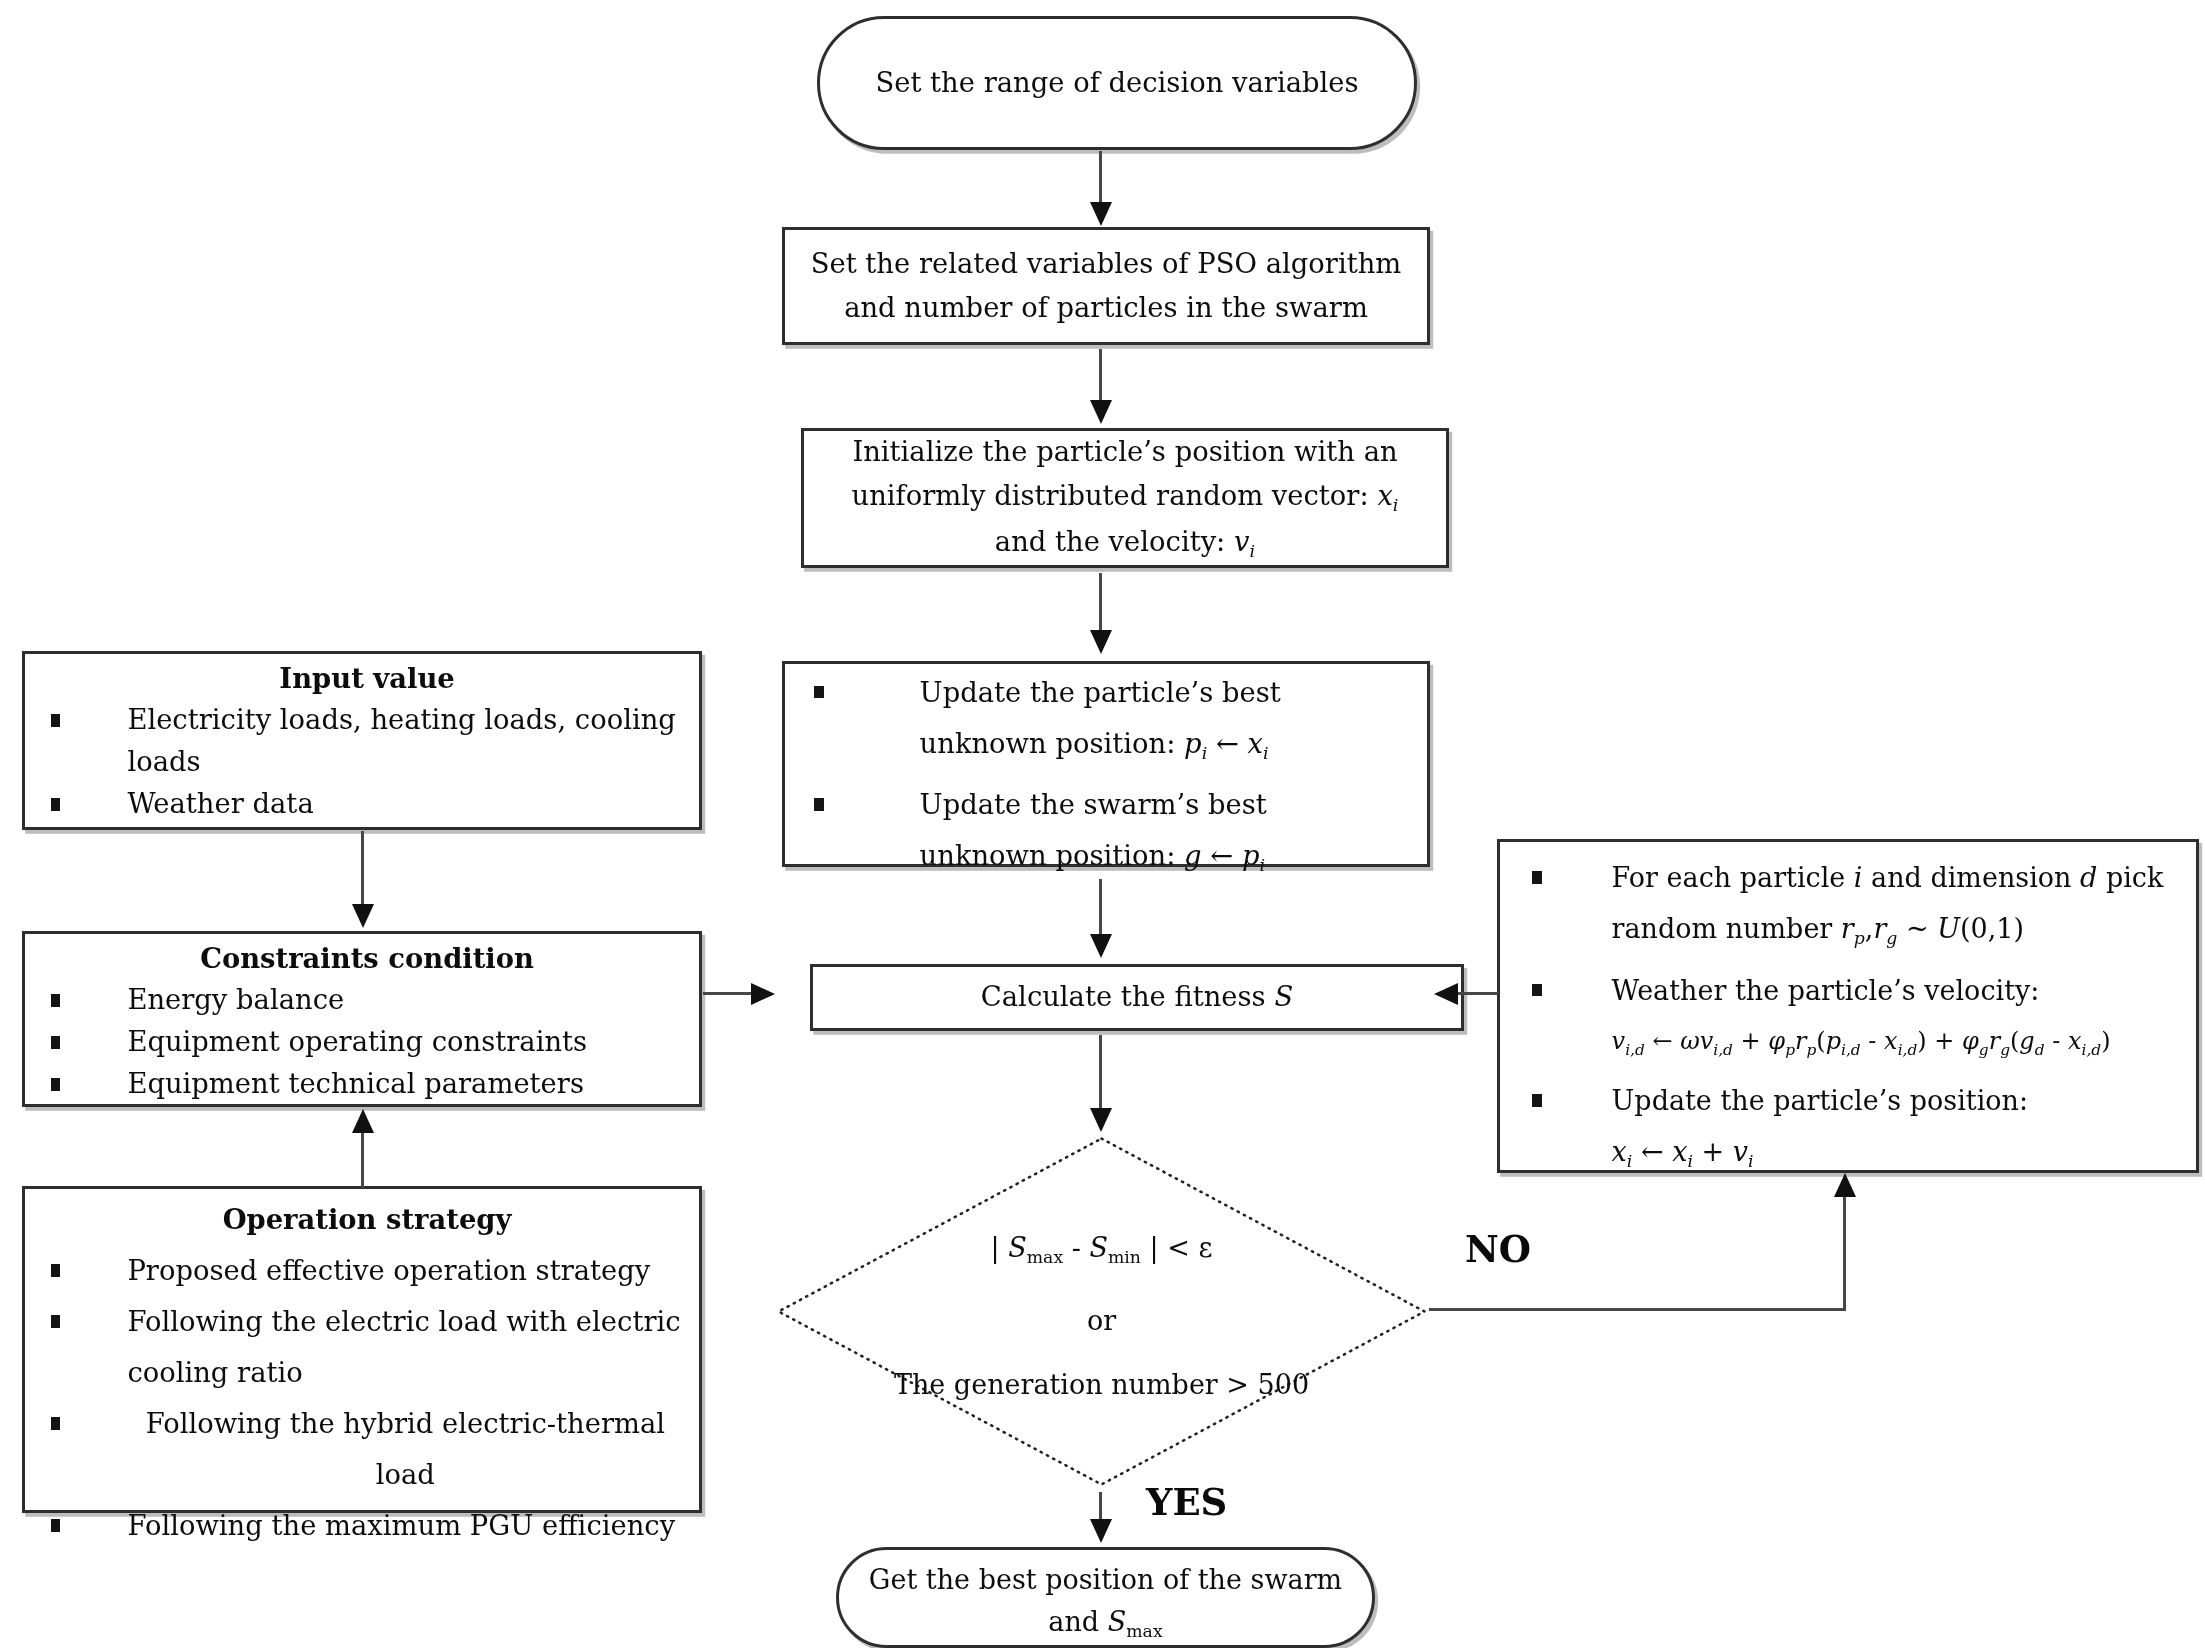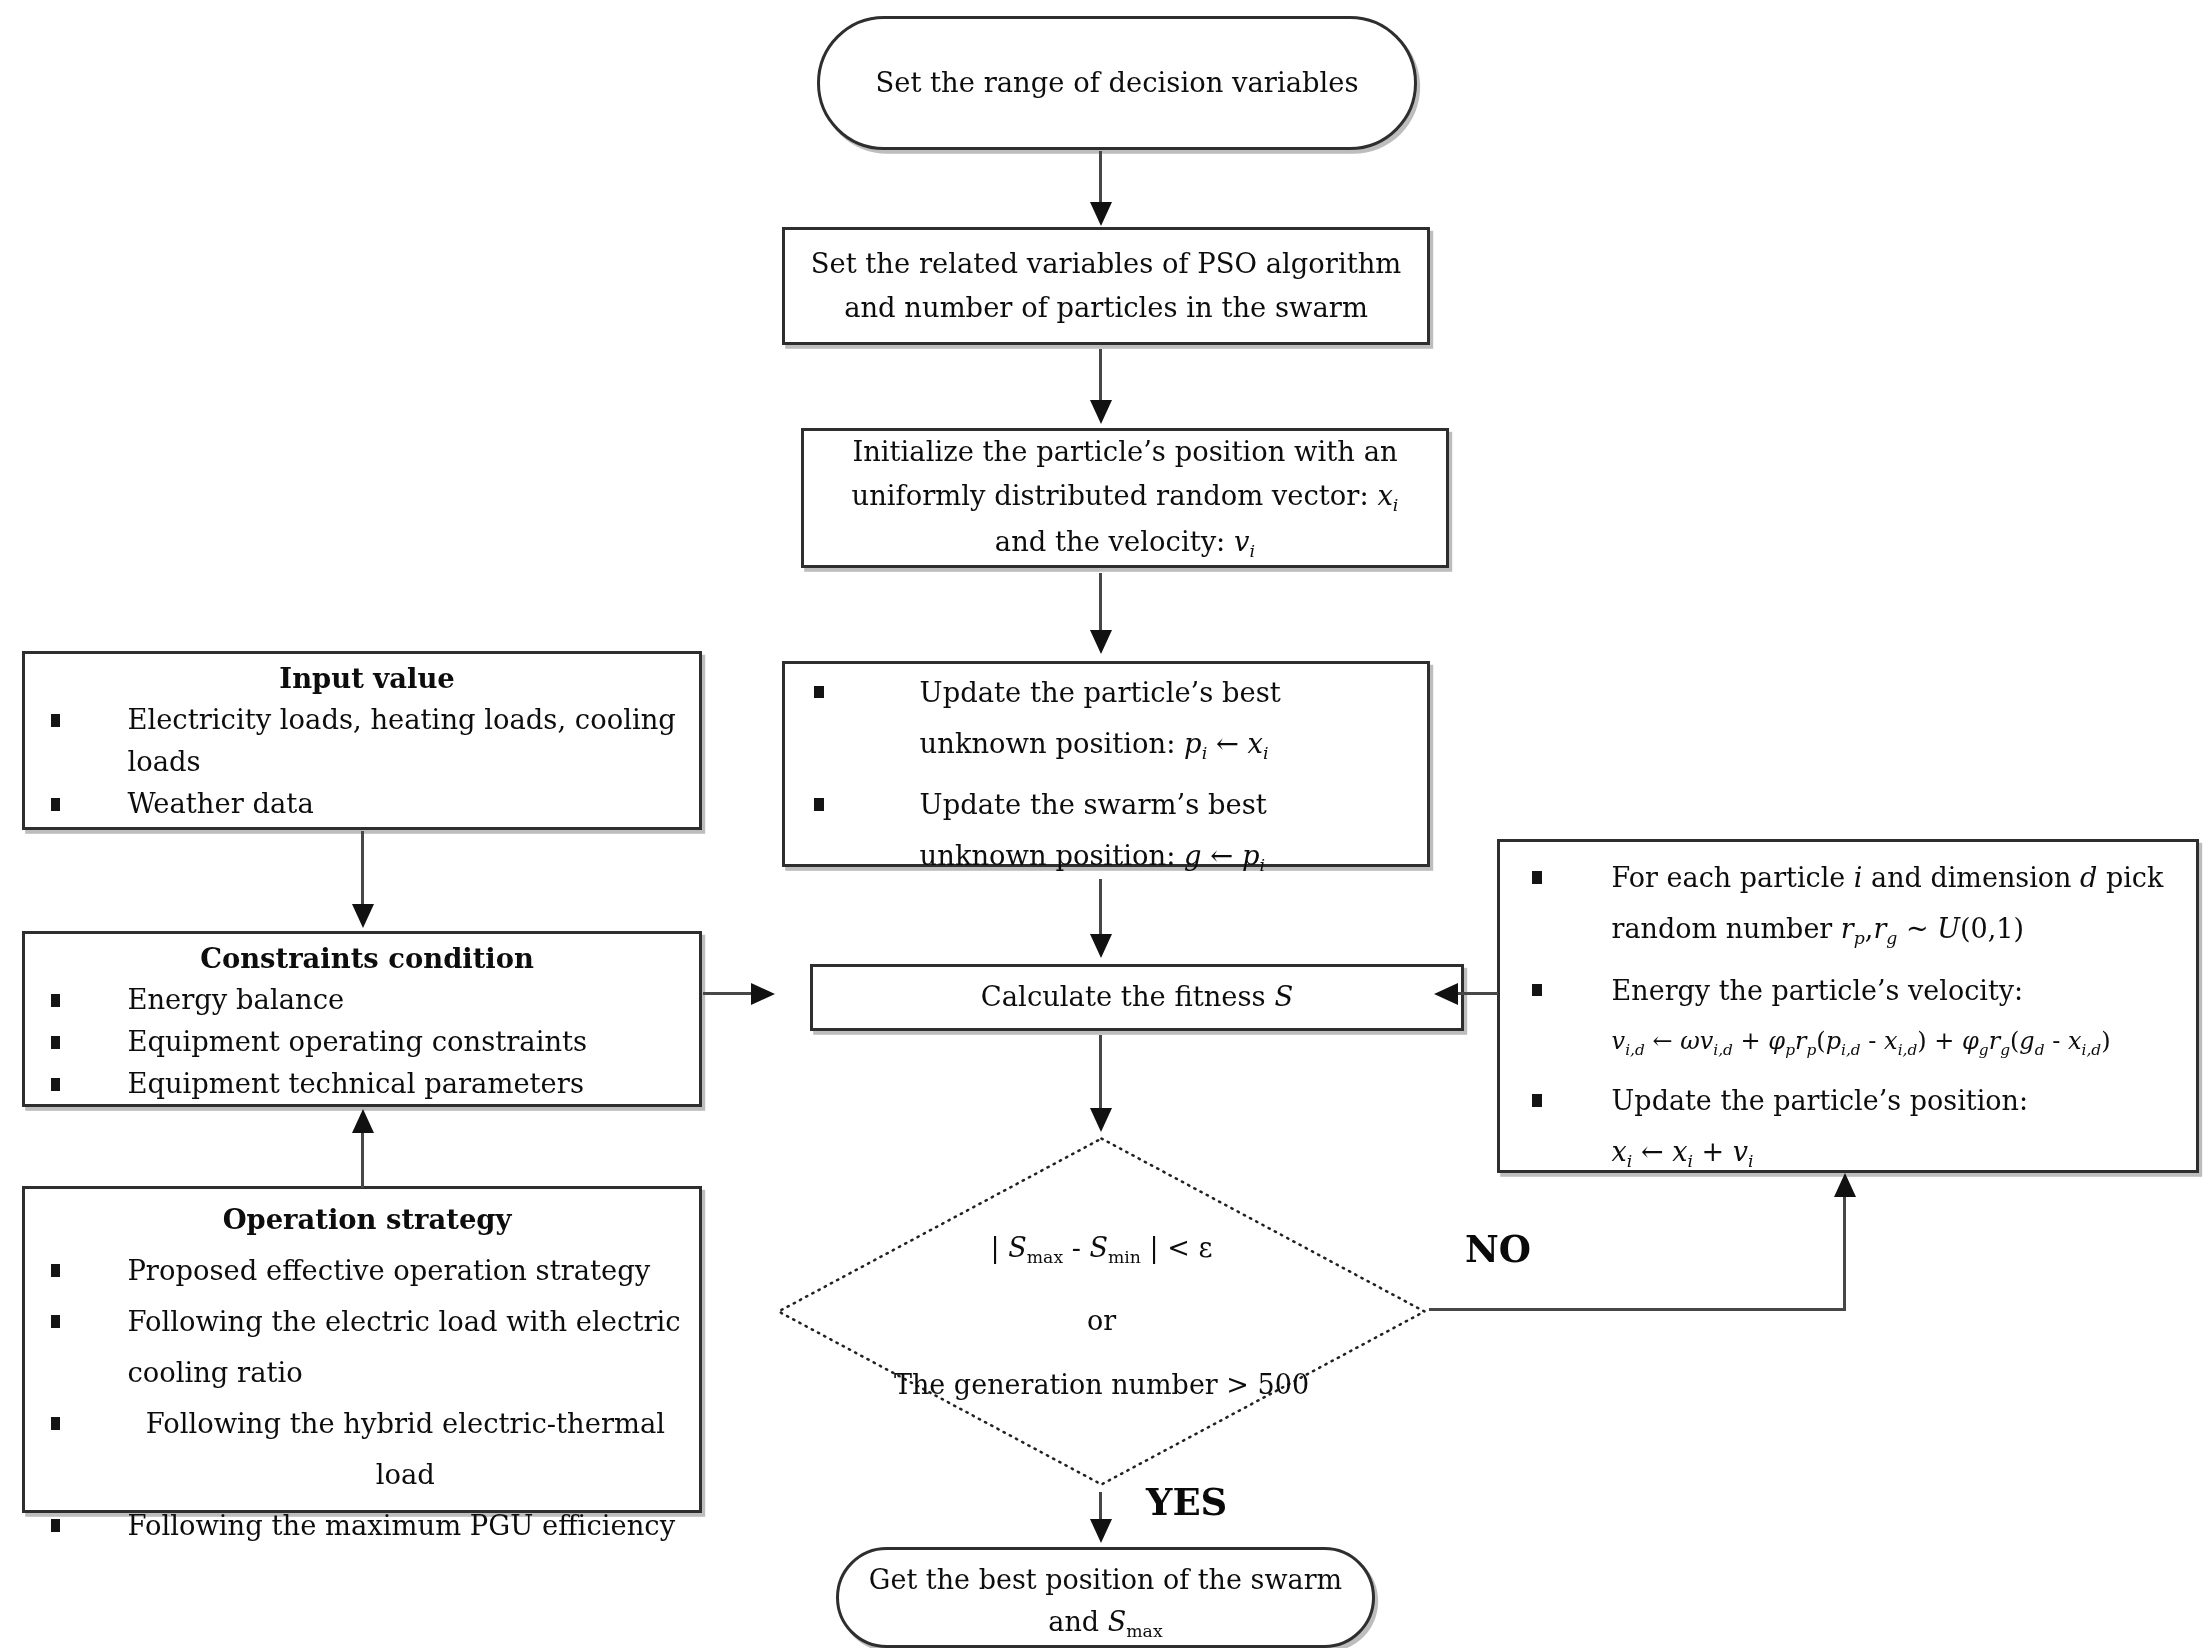--- a/index.html
+++ b/index.html
@@ -128,21 +128,21 @@
   </div>
 
   <div class="box" style="left:1497px;top:839px;width:702px;height:334px;padding:10.2px 16px 0 32px;font-size:27px;">
     <div class="row" style="line-height:51px;">
       <span class="sq" style="margin-top:19px;margin-right:70px;"></span>
       <span class="bt">For each particle <i>i</i> and dimension <i>d</i> pick random number <i>r<sub>p</sub></i>,<i>r<sub>g</sub></i> ~ <i>U</i>(0,1)</span>
     </div>
     <div class="row" style="line-height:51px;">
       <span class="sq" style="margin-top:19px;margin-right:70px;"></span>
       <span class="bt">
-        <div>Energy the particle’s velocity:</div>
+        <div>Weather the particle’s velocity:</div>
         <div style="font-size:24px;"><i>v<sub>i,d</sub></i> ← <i>ωv<sub>i,d</sub></i> + <i>φ<sub>p</sub>r<sub>p</sub></i>(<i>p<sub>i,d</sub></i> - <i>x<sub>i,d</sub></i>) + <i>φ<sub>g</sub>r<sub>g</sub></i>(<i>g<sub>d</sub></i> - <i>x<sub>i,d</sub></i>)</div>
       </span>
     </div>
     <div class="row" style="line-height:51px;">
       <span class="sq" style="margin-top:19px;margin-right:70px;"></span>
       <span class="bt">
         <div>Update the particle’s position:</div>
         <div><i>x<sub>i</sub></i> ← <i>x<sub>i</sub></i> + <i>v<sub>i</sub></i></div>
       </span>
     </div>

